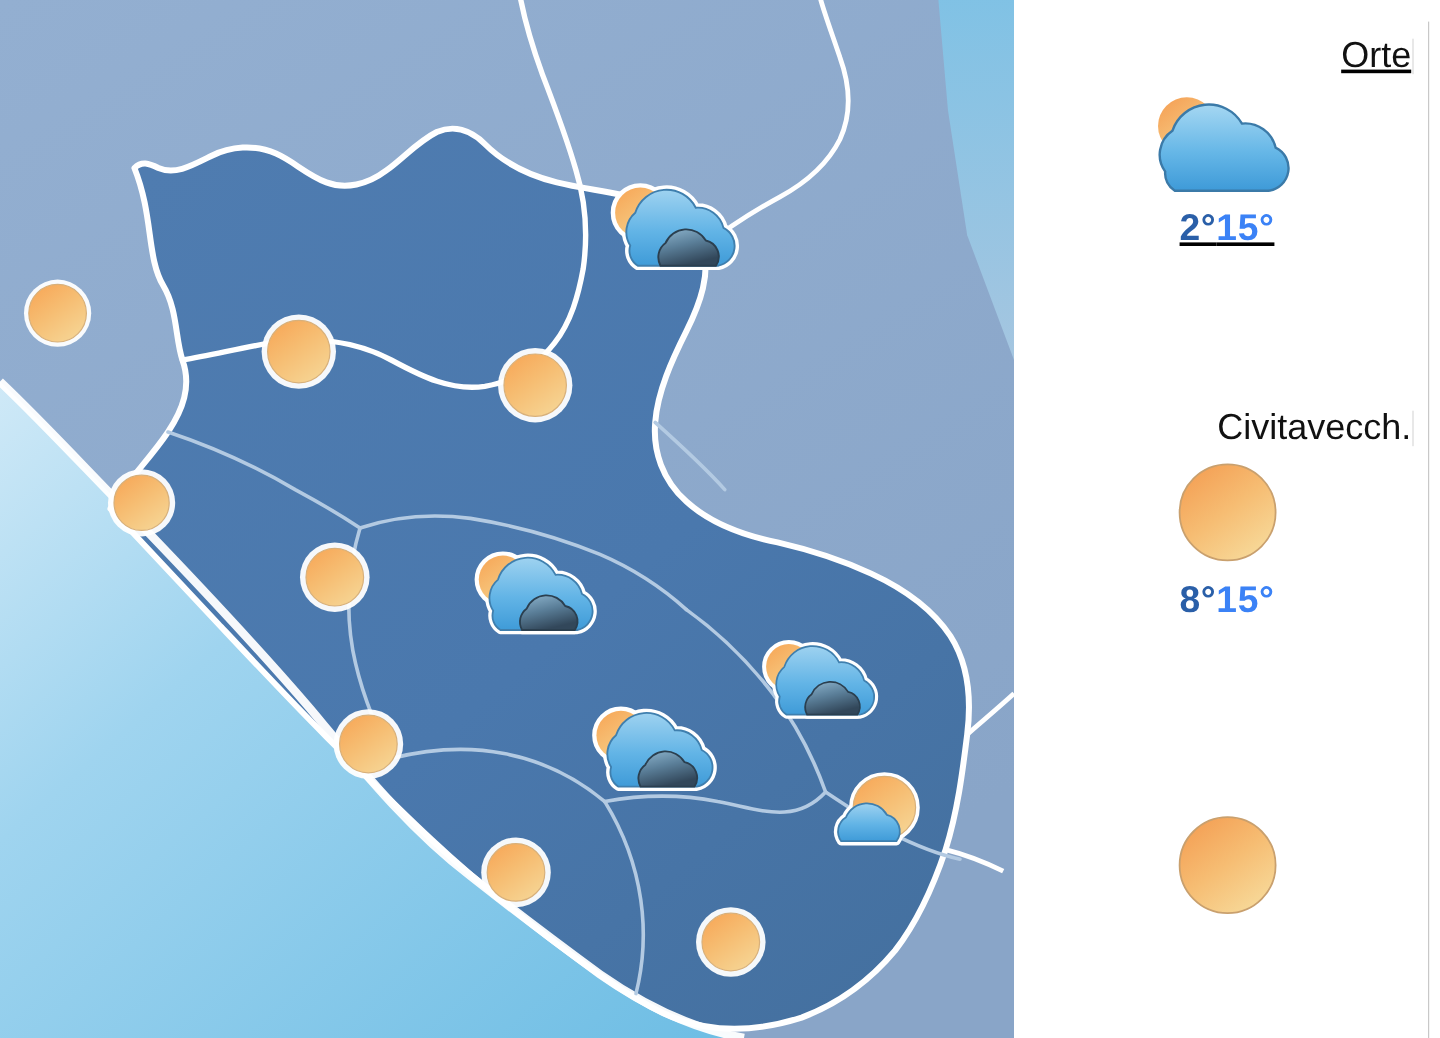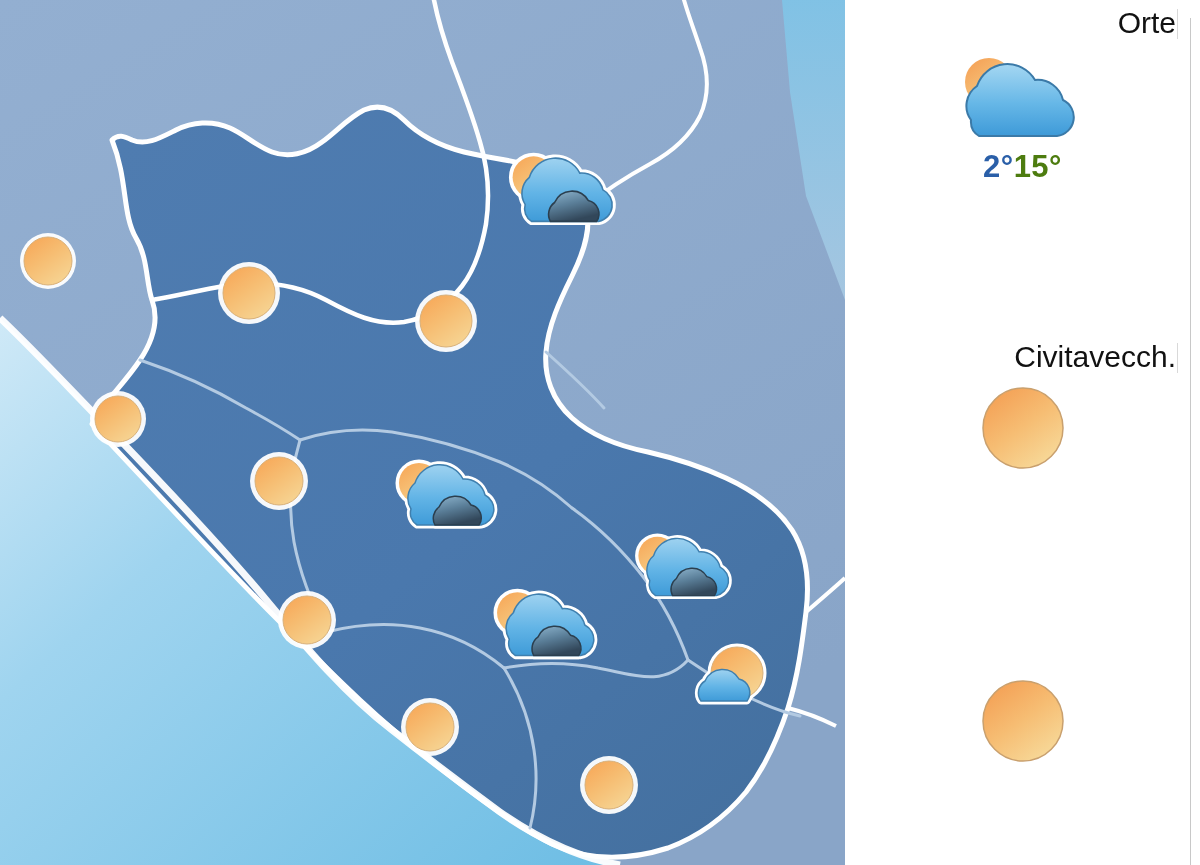--- a/index.html
+++ b/index.html
@@ -23,21 +23,21 @@
     font-family:"Liberation Sans",sans-serif;font-weight:400;
   }
   .caret{display:inline-block;width:1px;height:30px;background:#d9d9d9;vertical-align:-6px;margin-left:1px;}
 
   .city-icon{display:flex;justify-content:center;align-items:center;height:110px;}
   .city-temps{
     text-align:center;font-size:31px;font-weight:bold;letter-spacing:.5px;
     font-family:"Liberation Sans",sans-serif;
   }
   .t-min{color:#2a5fa8;}
-  .t-max{color:#4d7c0f;}
+  .t-max{color:#3b82f6;}
 
   .wicon{display:block;}
 </style>
 </head>
 <body>
 
 <div class="app">
 
   <div class="map-panel">
     <svg class="map-svg" viewBox="0 0 845 865" xmlns="http://www.w3.org/2000/svg">
@@ -245,21 +245,21 @@
         <circle cx="6" cy="-8" r="26" fill="url(#sunGrad)" stroke="#d8b07a" stroke-width="1"></circle>
         <path d="M -30 20 a14 14 0 0 1 4 -20 a19 19 0 0 1 34 -2 a14 14 0 0 1 8 22 l -46 0 Z" fill="url(#cloudGrad)" stroke="#3f7fae" stroke-width="1.5"></path>
       </g>
     </svg>
   </div>
 
   <div class="sidebar">
     <div class="divider-left"></div>
     <div class="divider-right"></div>
 
-    <div class="city-card" style="top:8px;">
+    <div class="city-card" style="top:32px;text-decoration:underline;">
       <div class="city-name"><span>Orte</span><span class="caret"></span></div>
       <div class="city-icon">
         <svg class="wicon" width="160" height="110" viewBox="-80 -55 160 110" xmlns="http://www.w3.org/2000/svg">
           <defs>
             <linearGradient id="sgS1" x1="0.15" y1="0.05" x2="0.8" y2="0.95">
               <stop offset="0%" stop-color="#f5a257"></stop>
                 <stop offset="55%" stop-color="#f6bf76"></stop>
                 <stop offset="100%" stop-color="#f7d99c"></stop>
             </linearGradient>
             <linearGradient id="cgS1" x1="0" y1="0" x2="0" y2="1">
@@ -289,20 +289,23 @@
             <linearGradient id="sgS2" x1="0.15" y1="0.05" x2="0.8" y2="0.95">
               <stop offset="0%" stop-color="#f4a055"></stop>
                 <stop offset="50%" stop-color="#f6bd73"></stop>
                 <stop offset="100%" stop-color="#f7d999"></stop>
             </linearGradient>
           </defs>
           <circle cx="0" cy="0" r="45" fill="#ffffff"></circle>
           <circle cx="0" cy="0" r="40" fill="url(#sgS2)" stroke="#c9a06e" stroke-width="1.5"></circle>
         </svg>
       </div>
+      <div class="city-temps">
+        <span class="t-min">8°</span><span class="t-max">15°</span>
+      </div>
     </div>
 
     <div class="city-card" style="top:666px;">
       <div class="city-icon">
         <svg class="wicon" width="120" height="110" viewBox="-60 -55 120 110" xmlns="http://www.w3.org/2000/svg">
           <defs>
             <linearGradient id="sgS3" x1="0.15" y1="0.05" x2="0.8" y2="0.95">
               <stop offset="0%" stop-color="#f4a055"></stop>
                 <stop offset="50%" stop-color="#f6bd73"></stop>
                 <stop offset="100%" stop-color="#f7d999"></stop>

